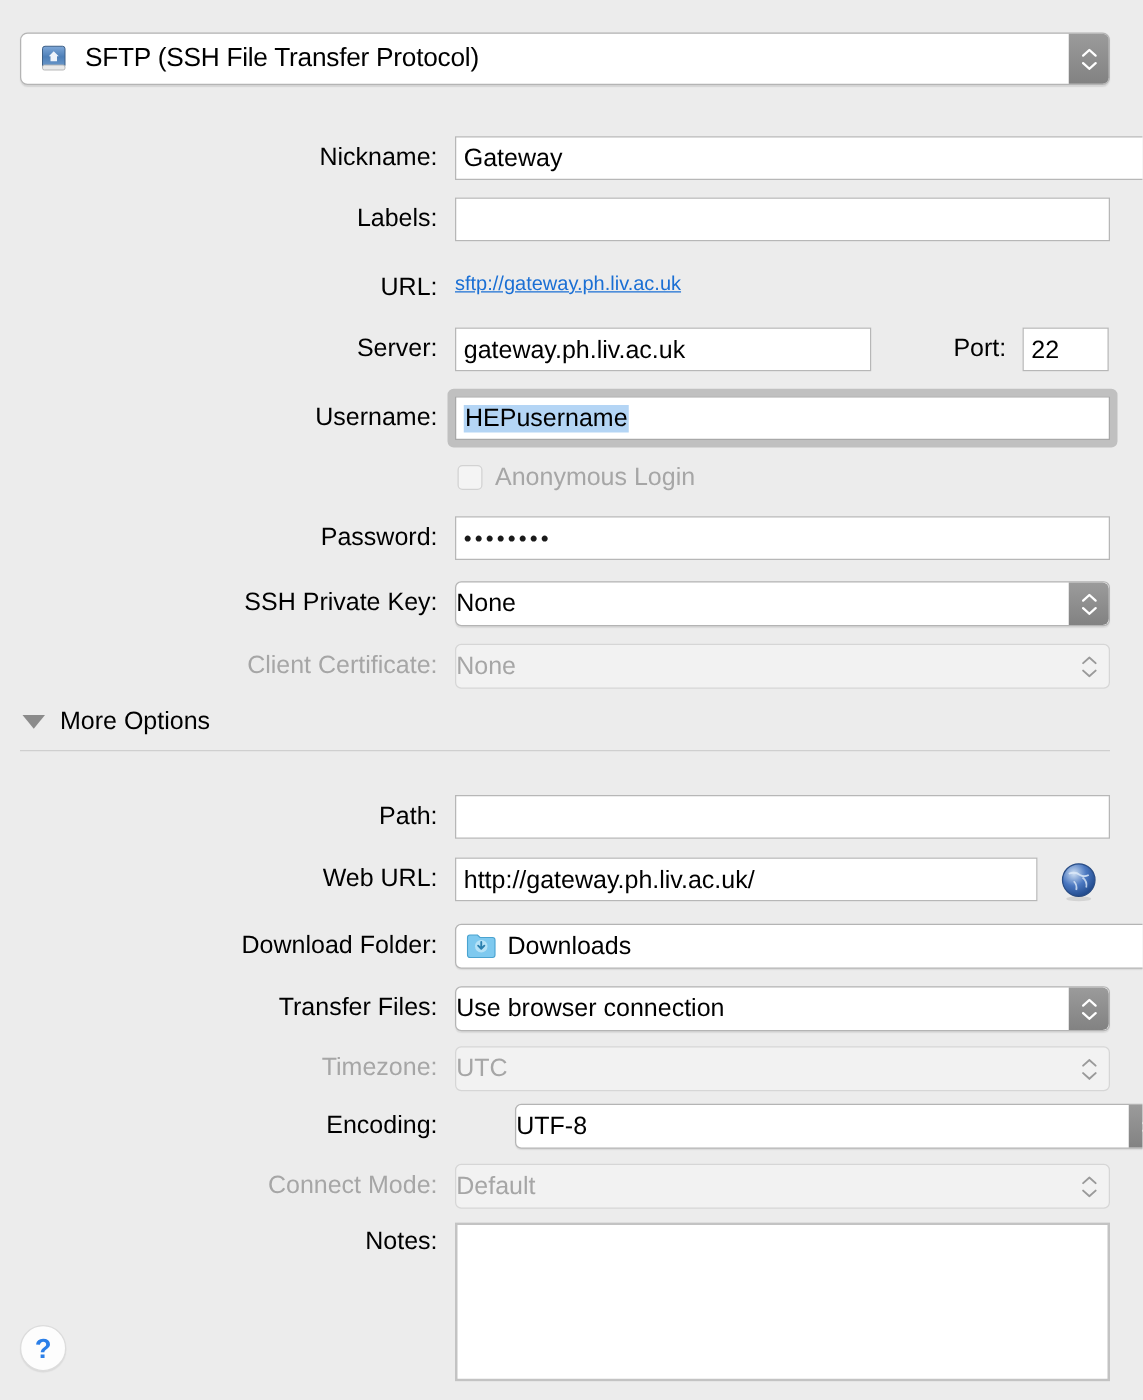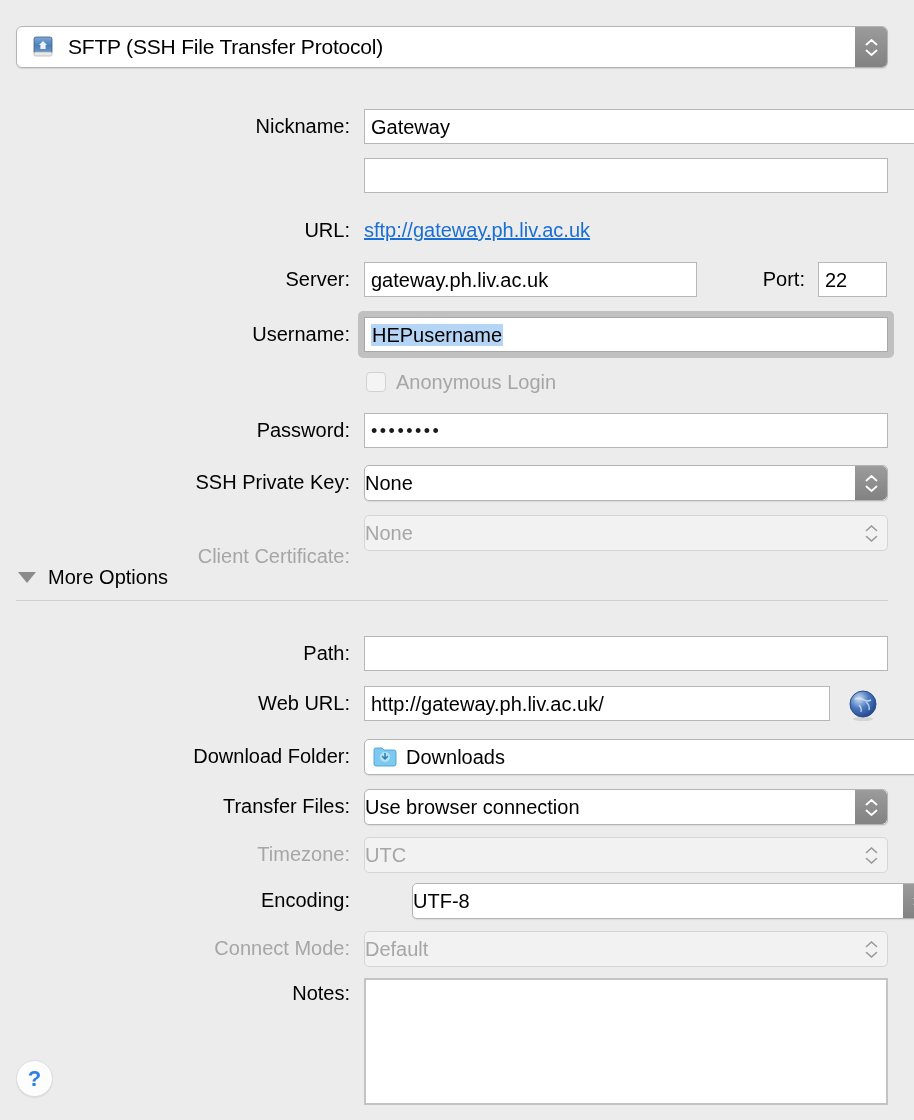--- a/index.html
+++ b/index.html
@@ -89,21 +89,21 @@
 
   
   .cbox {
     position: absolute; width: 20px; height: 20px;
     border: 1px solid #d2d2d2; border-radius: 4px;
     background: #f4f4f4;
   }
 
   
   .link {
-    position: absolute; font-size: 20px; color: #1a6fd4;
+    position: absolute; font-size: 16px; color: #1a6fd4;
     text-decoration: underline; cursor: pointer; white-space: nowrap;
   }
 
   
   .dots { letter-spacing: 2.5px; font-size: 18px; color: #1a1a1a; }
 
   
   .disclosure {
     position: absolute; left: 18px; top: 566px;
     display: flex; align-items: center; gap: 12px; cursor: pointer;
@@ -169,20 +169,21 @@
           <path d="M1.5 1.5 L6.5 6 L11.5 1.5" fill="none" stroke="#fff" stroke-width="1.8" stroke-linecap="round"></path>
         </svg>
     </span>
   </div>
 
   <div class="lbl" style="left:0; width:350px; top:115px;">Nickname:</div>
   <div class="field" style="left:364px; top:109px; width:580px;">
     <span class="txt">Gateway</span>
   </div>
 
+  <div class="lbl" style="left:0; width:350px; top:164px;">Labels:</div>
   <div class="field" style="left:364px; top:158px; width:524px;">
     <span class="txt"></span>
   </div>
 
   <div class="lbl" style="left:0; width:350px; top:219px;">URL:</div>
   <div class="link" style="left:364px; top:219px;">sftp://gateway.ph.liv.ac.uk</div>
 
   <div class="lbl" style="left:0; width:350px; top:268px;">Server:</div>
   <div class="field" style="left:364px; top:262px; width:333px;">
     <span class="txt">gateway.ph.liv.ac.uk</span>
@@ -212,21 +213,21 @@
     <span class="stepper-block">
       <svg class="chev" viewBox="0 0 13 7">
           <path d="M1.5 5.5 L6.5 1 L11.5 5.5" fill="none" stroke="#fff" stroke-width="1.8" stroke-linecap="round"></path>
         </svg>
       <svg class="chev" viewBox="0 0 13 7">
           <path d="M1.5 1.5 L6.5 6 L11.5 1.5" fill="none" stroke="#fff" stroke-width="1.8" stroke-linecap="round"></path>
         </svg>
     </span>
   </div>
 
-  <div class="lbl dim" style="left:0; width:350px; top:521px;margin-top:24px;">Client Certificate:</div>
+  <div class="lbl dim" style="left:0; width:350px; top:521px;">Client Certificate:</div>
   <div class="popup disabled" style="left:364px; top:515px; width:524px;">
     <span>None</span>
     <span class="stepper-block dis">
       <svg class="chev" viewBox="0 0 13 7">
           <path d="M1.5 5.5 L6.5 1 L11.5 5.5" fill="none" stroke="#9a9a9a" stroke-width="1.6" stroke-linecap="round"></path>
         </svg>
       <svg class="chev" viewBox="0 0 13 7">
           <path d="M1.5 1.5 L6.5 6 L11.5 1.5" fill="none" stroke="#9a9a9a" stroke-width="1.6" stroke-linecap="round"></path>
         </svg>
     </span>

